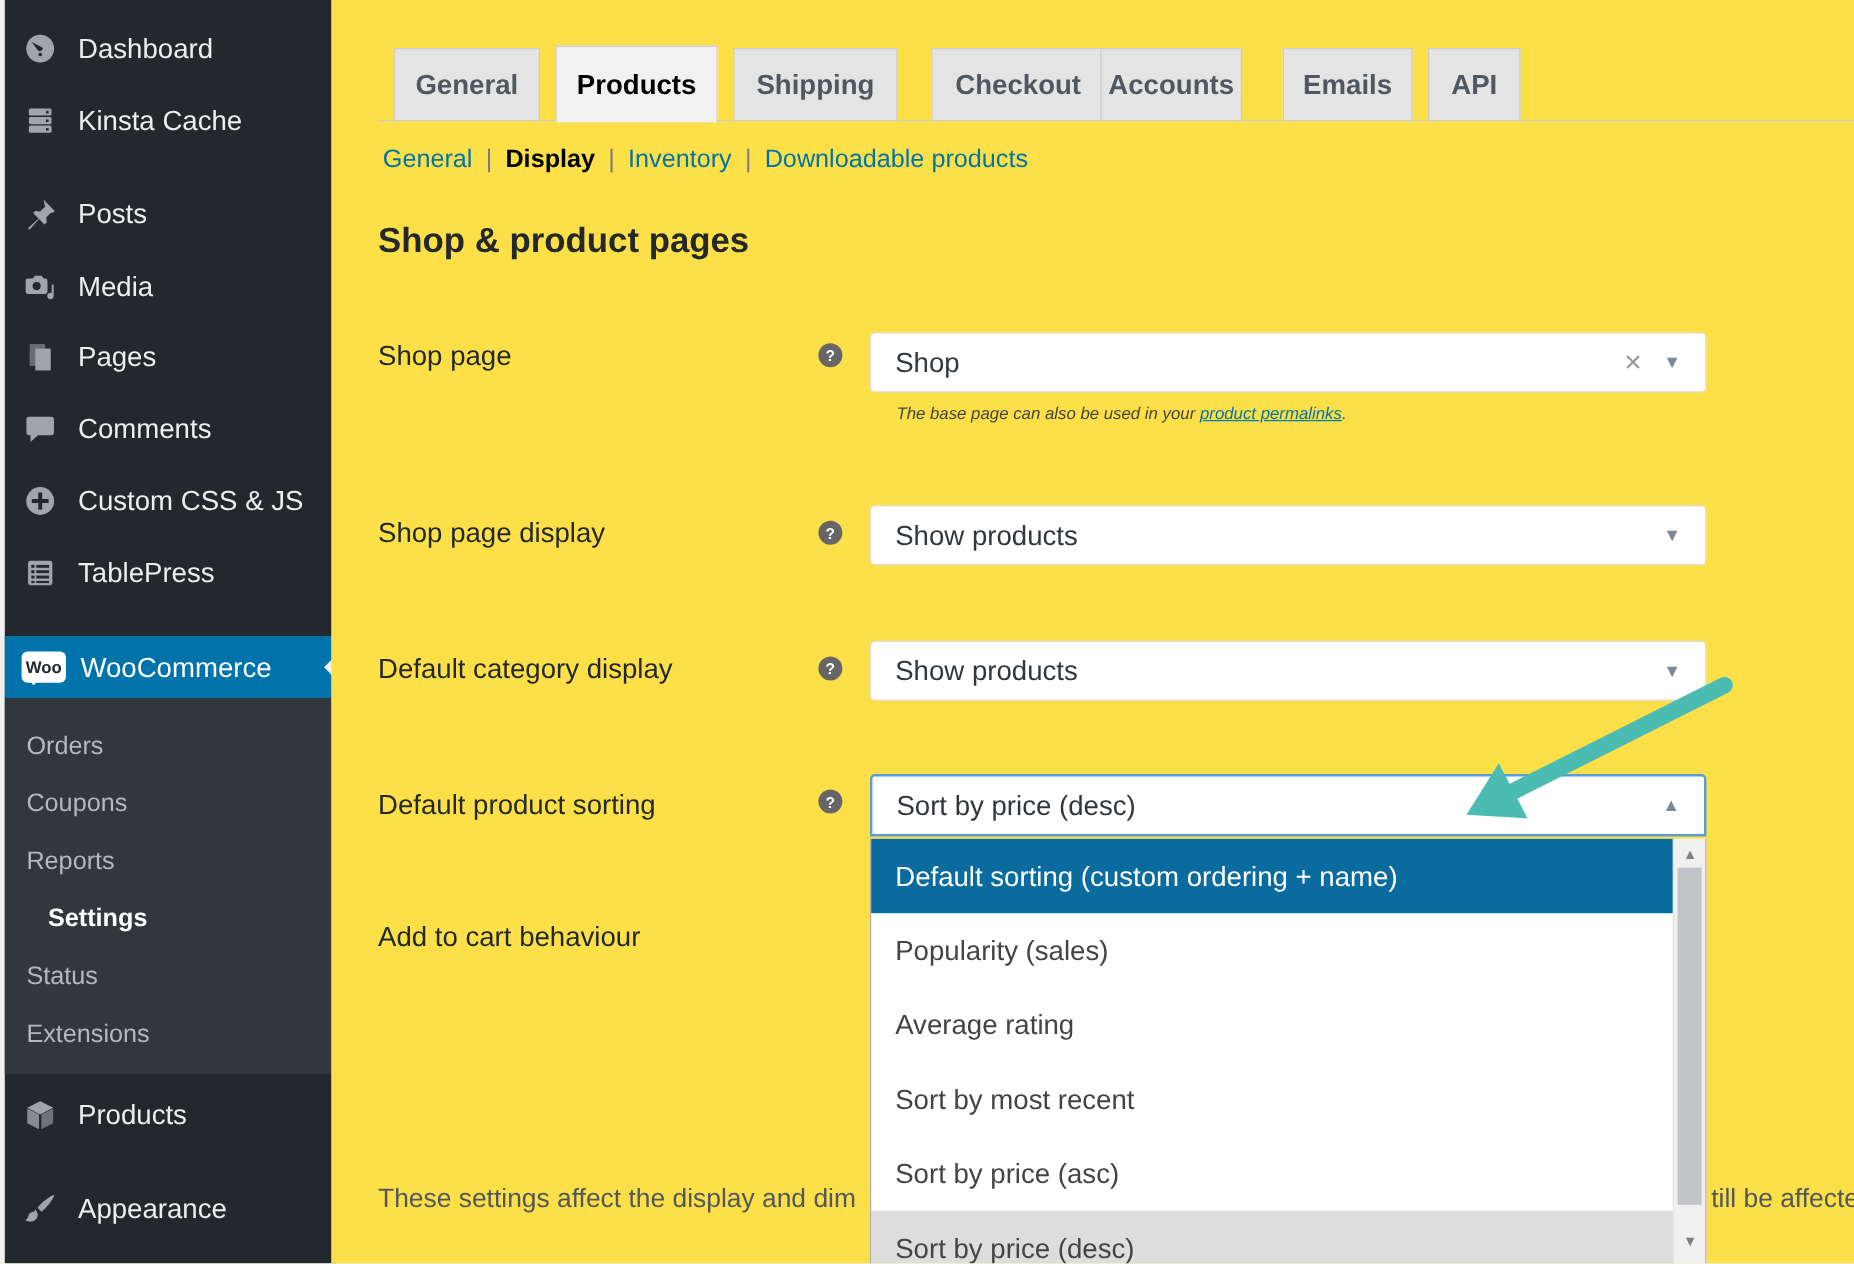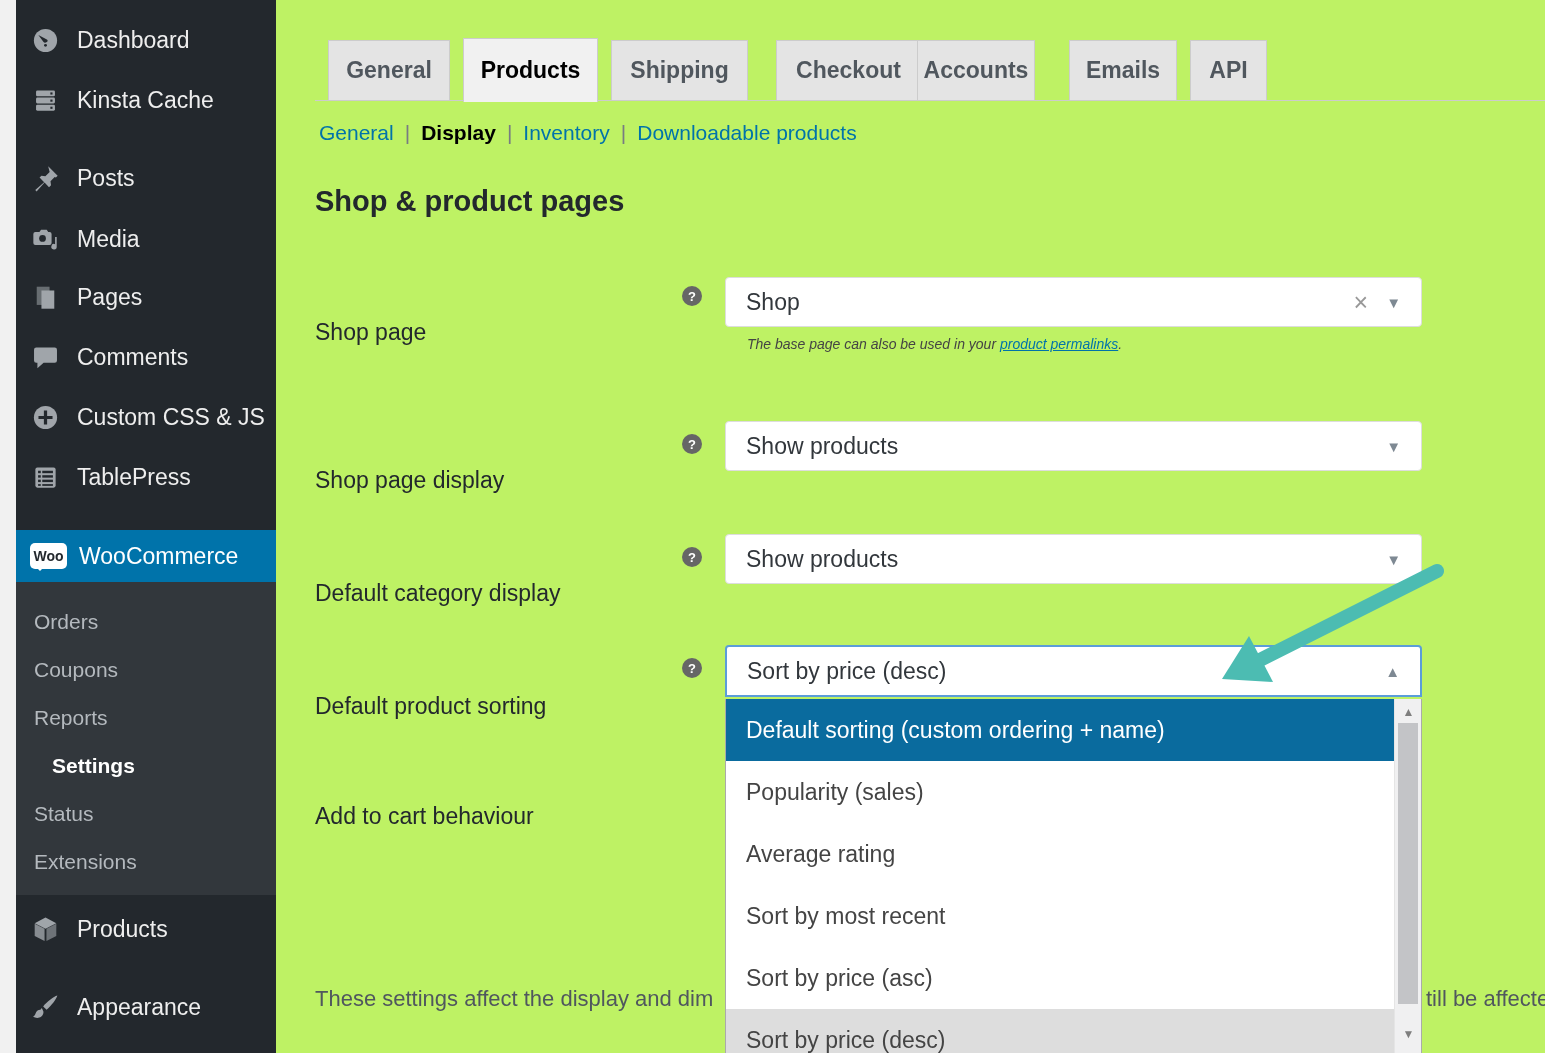--- a/index.html
+++ b/index.html
@@ -3,21 +3,21 @@
 <meta charset="utf-8">
 <style>
   * { box-sizing: border-box; }
   html,body { margin:0; padding:0; background:#f1f1f1; }
   #page {
     position:relative; width:1545px; height:1053px; overflow:hidden;
     font-family:"Liberation Sans","DejaVu Sans",sans-serif; background:#f1f1f1;
   }
 
   
-  #sidebar { position:absolute; left:16px; top:0; width:276px; height:1053px; background:#23282d; }
+  #sidebar { position:absolute; left:4px; top:0; width:276px; height:1053px; background:#23282d; }
   .menu-item {
     position:absolute; left:0; width:276px; height:48px;
     display:flex; align-items:center; padding-left:14px;
     color:#eeeeee; font-size:23px; cursor:pointer;
   }
   .mi-icon { width:30px; height:30px; margin-right:17px; display:flex; align-items:center; justify-content:center; flex:0 0 30px; }
   .mi-icon svg { width:27px; height:27px; }
   .menu-item.active { background:#0073aa; color:#fff; height:52px; }
   .menu-item.active::after {
     content:""; position:absolute; right:0; top:50%; margin-top:-10px;
@@ -36,41 +36,41 @@
     position:absolute; left:0; top:582px; width:276px; height:313px;
     background:#32373c; padding-top:16px;
   }
   .submenu-item {
     height:48px; display:flex; align-items:center; padding-left:18px;
     color:#b4b9be; font-size:21px; cursor:pointer;
   }
   .submenu-item.current { color:#ffffff; font-weight:bold;padding-left:36px; }
 
   
-  #content { position:absolute; left:276px; top:0; width:1269px; height:1053px; background:#bef264; }
+  #content { position:absolute; left:276px; top:0; width:1269px; height:1053px; background:#fde047; }
 
   .tab-line { position:absolute; left:39px; right:0; top:100px; height:1px; background:#ccc; }
   .tab {
     position:absolute; top:40px; height:60px; background:#e4e4e4;
     border:1px solid #ccc; border-bottom:none;
     display:flex; align-items:center; justify-content:center;
     font-size:23px; font-weight:600; color:#50575e; cursor:pointer;
   }
   .tab.active {
     top:38px; height:64px; background:#f1f1f1; color:#000; z-index:5;
   }
 
   #subnav { position:absolute; left:43px; top:121px; font-size:21px; white-space:nowrap; }
   #subnav a { color:#0073aa; text-decoration:none; cursor:pointer; }
   #subnav .sep { color:#787c82; margin:0 11px; }
   #subnav .current { color:#000; font-weight:bold; }
 
   .section-title { position:absolute; left:39px; font-size:29px; font-weight:600; color:#23282d; }
 
-  .field-label { position:absolute; left:39px; font-size:23px; color:#23282d;margin-top:36px; }
+  .field-label { position:absolute; left:39px; font-size:23px; color:#23282d; }
   .help-tip {
     position:absolute; left:406px; width:20px; height:20px; border-radius:50%;
     background:#666; color:#fff; font-size:13px; font-weight:bold;
     display:flex; align-items:center; justify-content:center; cursor:pointer;
   }
 
   .sel {
     position:absolute; left:449px; width:697px; height:50px;
     background:#fff; border:1px solid #ddd; border-radius:4px;
     display:flex; align-items:center; padding:0 20px;

